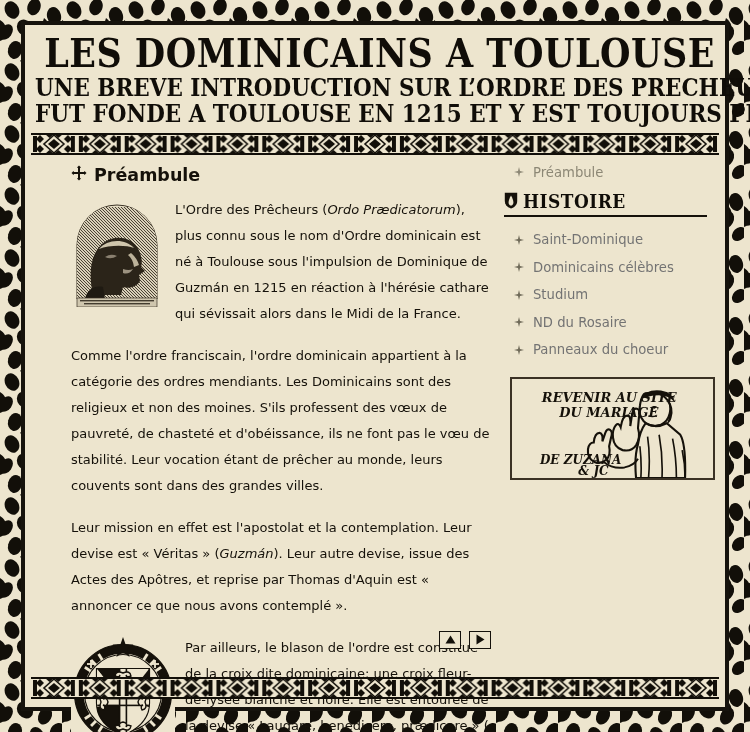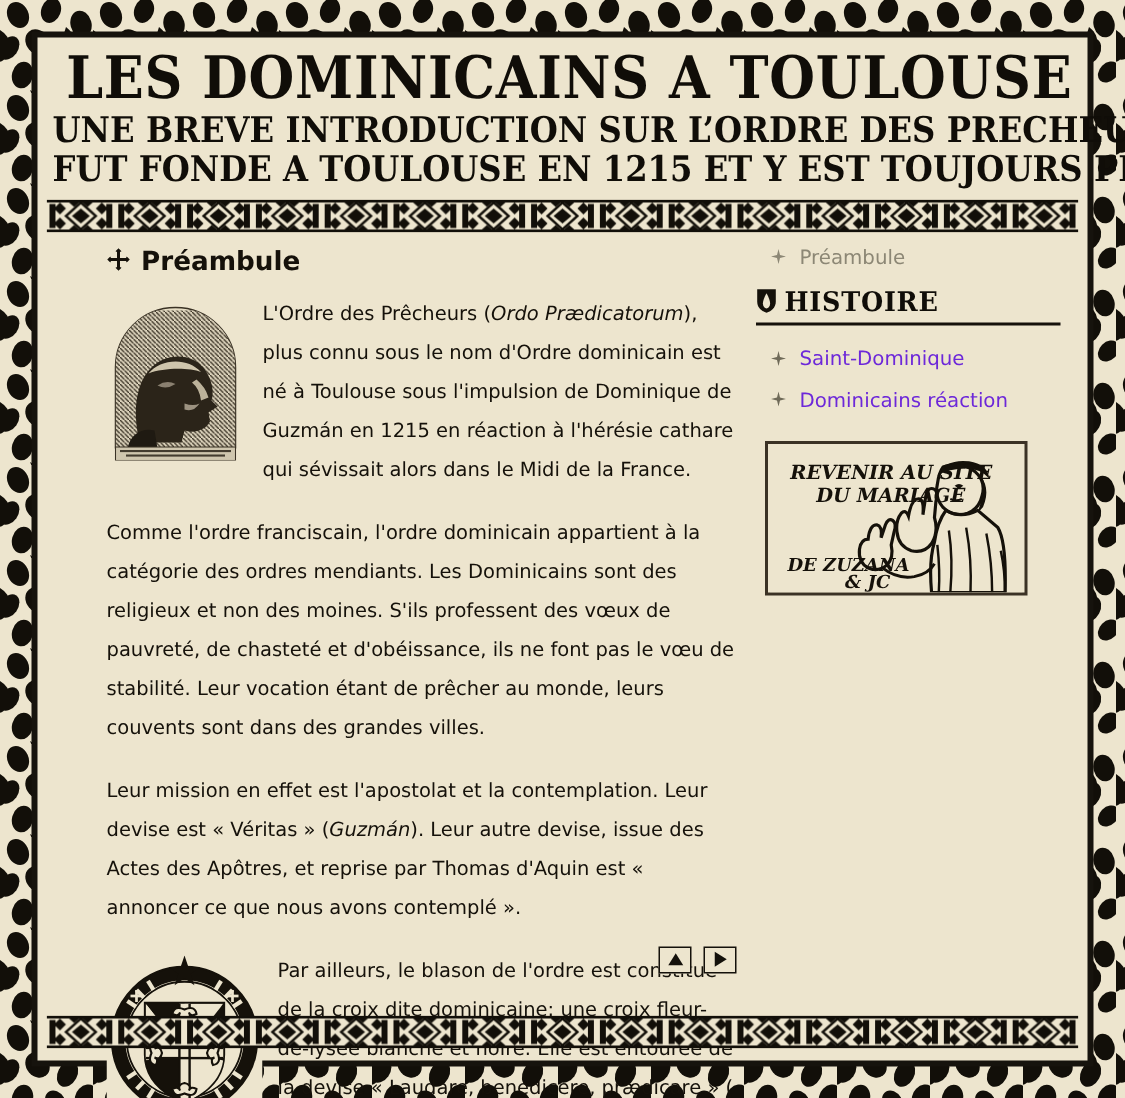--- a/index.html
+++ b/index.html
@@ -136,21 +136,21 @@
     padding:0;
     box-sizing:border-box;
   }
   .pager-btn svg{display:block;}
 
   
   .side-link{
     display:flex;align-items:center;gap:9px;
     margin:0 0 11px 0;
     font-size:13.2px;
-    color:#6d28d9;
+    color:#737373;
     cursor:pointer;
     padding-left:10px;
   }
   .side-link.current{color:#8C8775;}
   .side-link .lbl{line-height:1.25;}
 
   .side-head{
     margin:5px 0 13px 0;
     padding-bottom:2px;
   }
@@ -169,21 +169,21 @@
   .side-head .rule{
     border-bottom:2px solid #15110A;
     margin-top:2px;
     width:100%;
   }
   .side-group{margin-bottom:4px;}
 
   
   #banner{
     margin:18px 0 0 6px;
-    width:175px;height:103px;
+    width:205px;height:103px;
     border:2px solid #3B3225;
     background:#EDE5CE;
     position:relative;
     overflow:hidden;
     cursor:pointer;
     box-sizing:border-box;
   }
   #banner svg{display:block;width:100%;height:100%;}
 
   .bottom-band-wrap{
@@ -441,26 +441,50 @@
             </svg>
           </span>
           <span class="lbl">Saint-Dominique</span>
         </div>
         <div class="side-link">
           <span>
             <svg width="10" height="10" viewBox="0 0 10 10" xmlns="http://www.w3.org/2000/svg">
               <path d="M5 0 L6 4 L10 5 L6 6 L5 10 L4 6 L0 5 L4 4 Z" fill="#6F6A58"></path>
             </svg>
           </span>
-          <span class="lbl">Dominicains réaction</span>
+          <span class="lbl">Dominicains célèbres</span>
         </div>
       </div>
 
       <div class="side-group">
 
+        <div class="side-link">
+          <span>
+            <svg width="10" height="10" viewBox="0 0 10 10" xmlns="http://www.w3.org/2000/svg">
+              <path d="M5 0 L6 4 L10 5 L6 6 L5 10 L4 6 L0 5 L4 4 Z" fill="#6F6A58"></path>
+            </svg>
+          </span>
+          <span class="lbl">Studium</span>
+        </div>
+        <div class="side-link">
+          <span>
+            <svg width="10" height="10" viewBox="0 0 10 10" xmlns="http://www.w3.org/2000/svg">
+              <path d="M5 0 L6 4 L10 5 L6 6 L5 10 L4 6 L0 5 L4 4 Z" fill="#6F6A58"></path>
+            </svg>
+          </span>
+          <span class="lbl">ND du Rosaire</span>
+        </div>
+        <div class="side-link">
+          <span>
+            <svg width="10" height="10" viewBox="0 0 10 10" xmlns="http://www.w3.org/2000/svg">
+              <path d="M5 0 L6 4 L10 5 L6 6 L5 10 L4 6 L0 5 L4 4 Z" fill="#6F6A58"></path>
+            </svg>
+          </span>
+          <span class="lbl">Panneaux du choeur</span>
+        </div>
       </div>
 
       <div id="banner">
         <svg viewBox="0 0 175 103" xmlns="http://www.w3.org/2000/svg">
           <rect width="175" height="103" fill="#EDE5CE"></rect>
 
           <g fill="#15110A">
 
             <path d="M120 16 q12 -5 22 3 q8 7 5 17 q-2 9 -10 12 q-10 3 -17 -4 q-6 -7 -4 -16 q1 -8 4 -12Z" fill="none" stroke="#15110A" stroke-width="2.2"></path>
 

